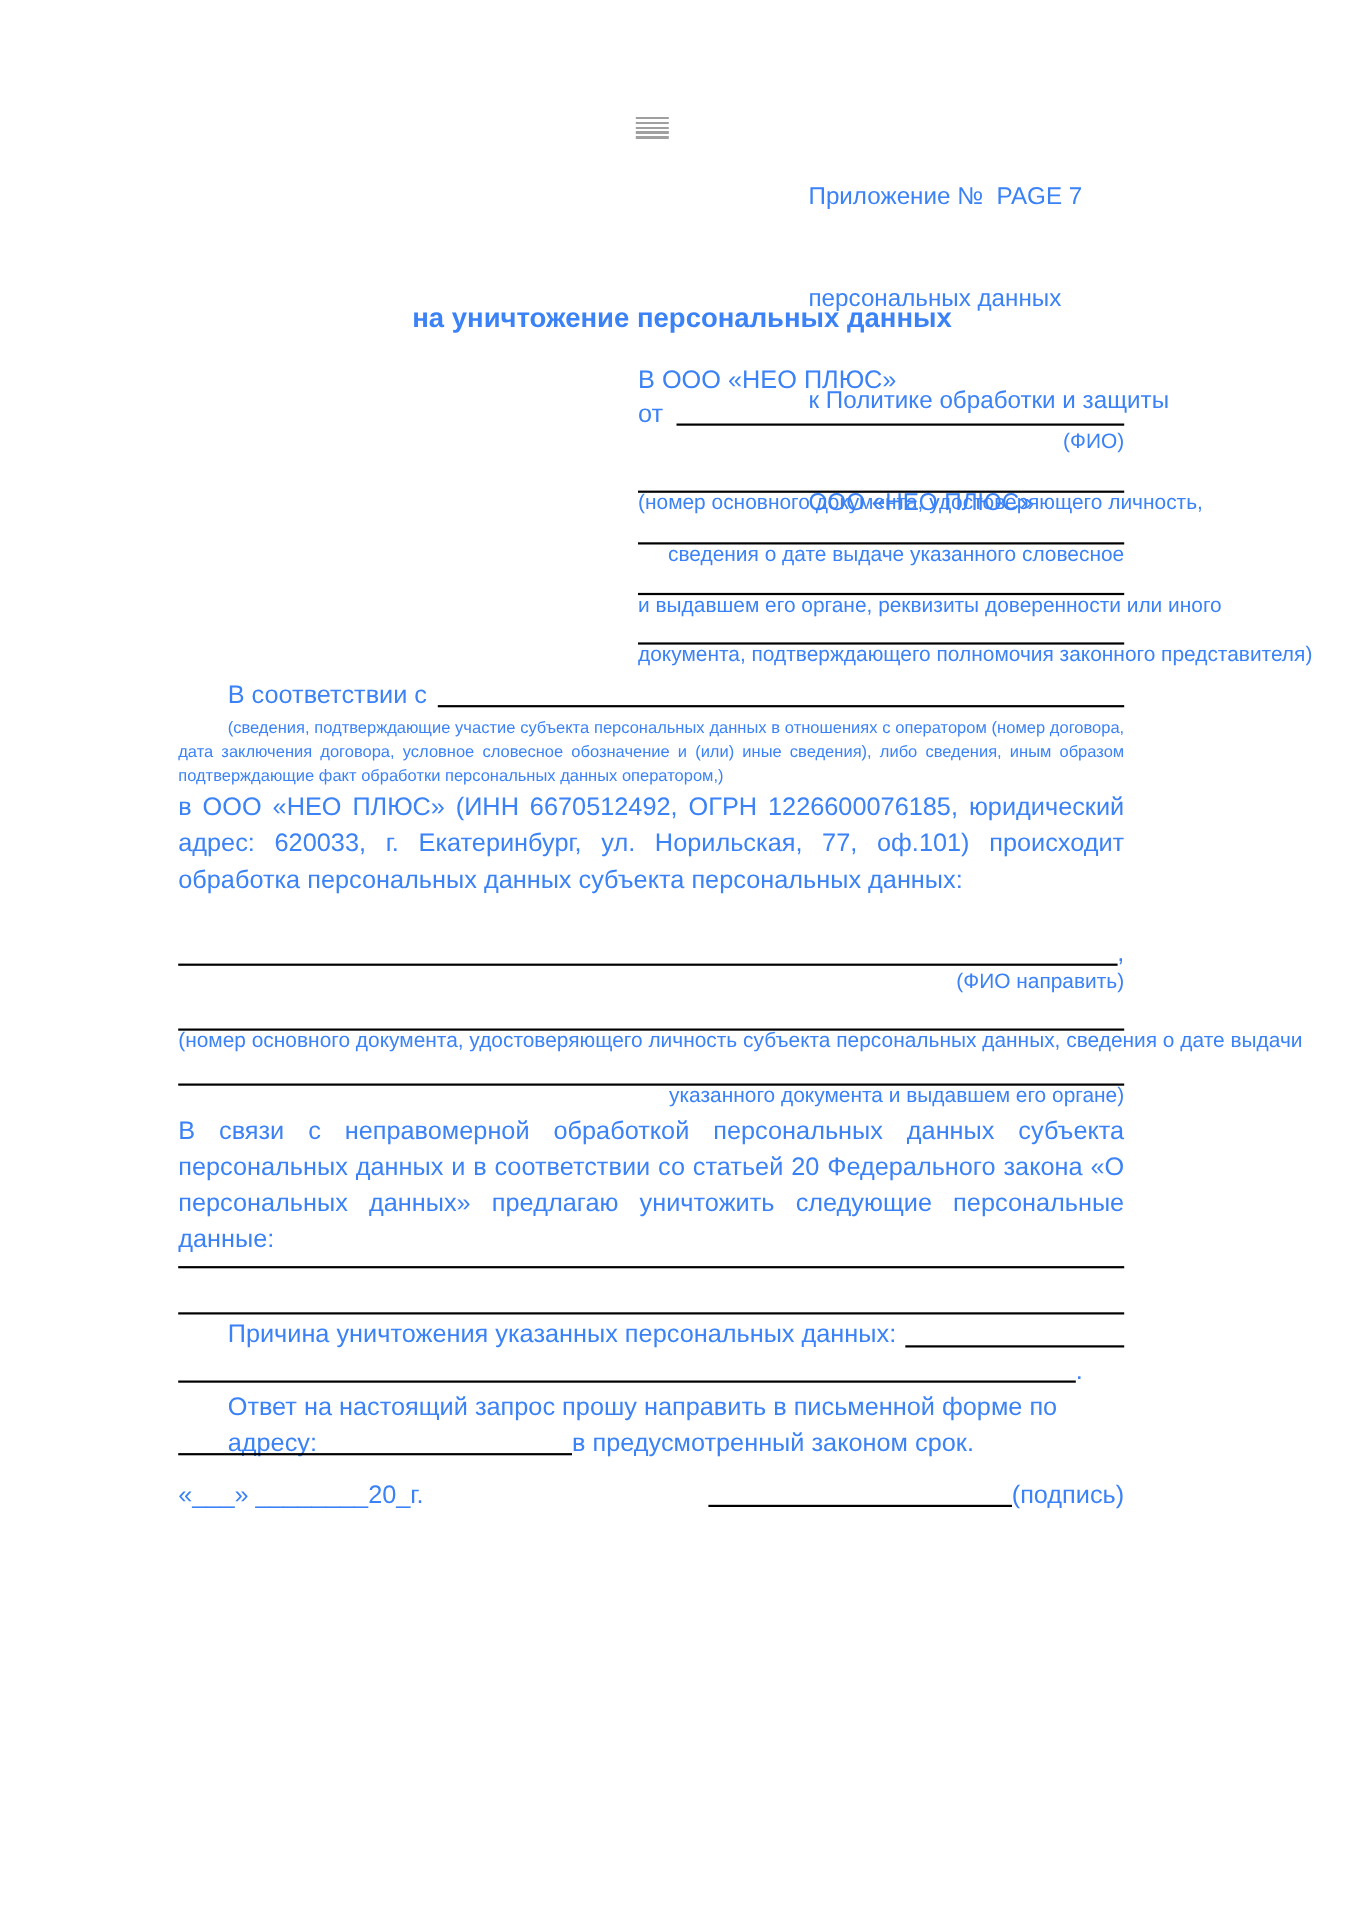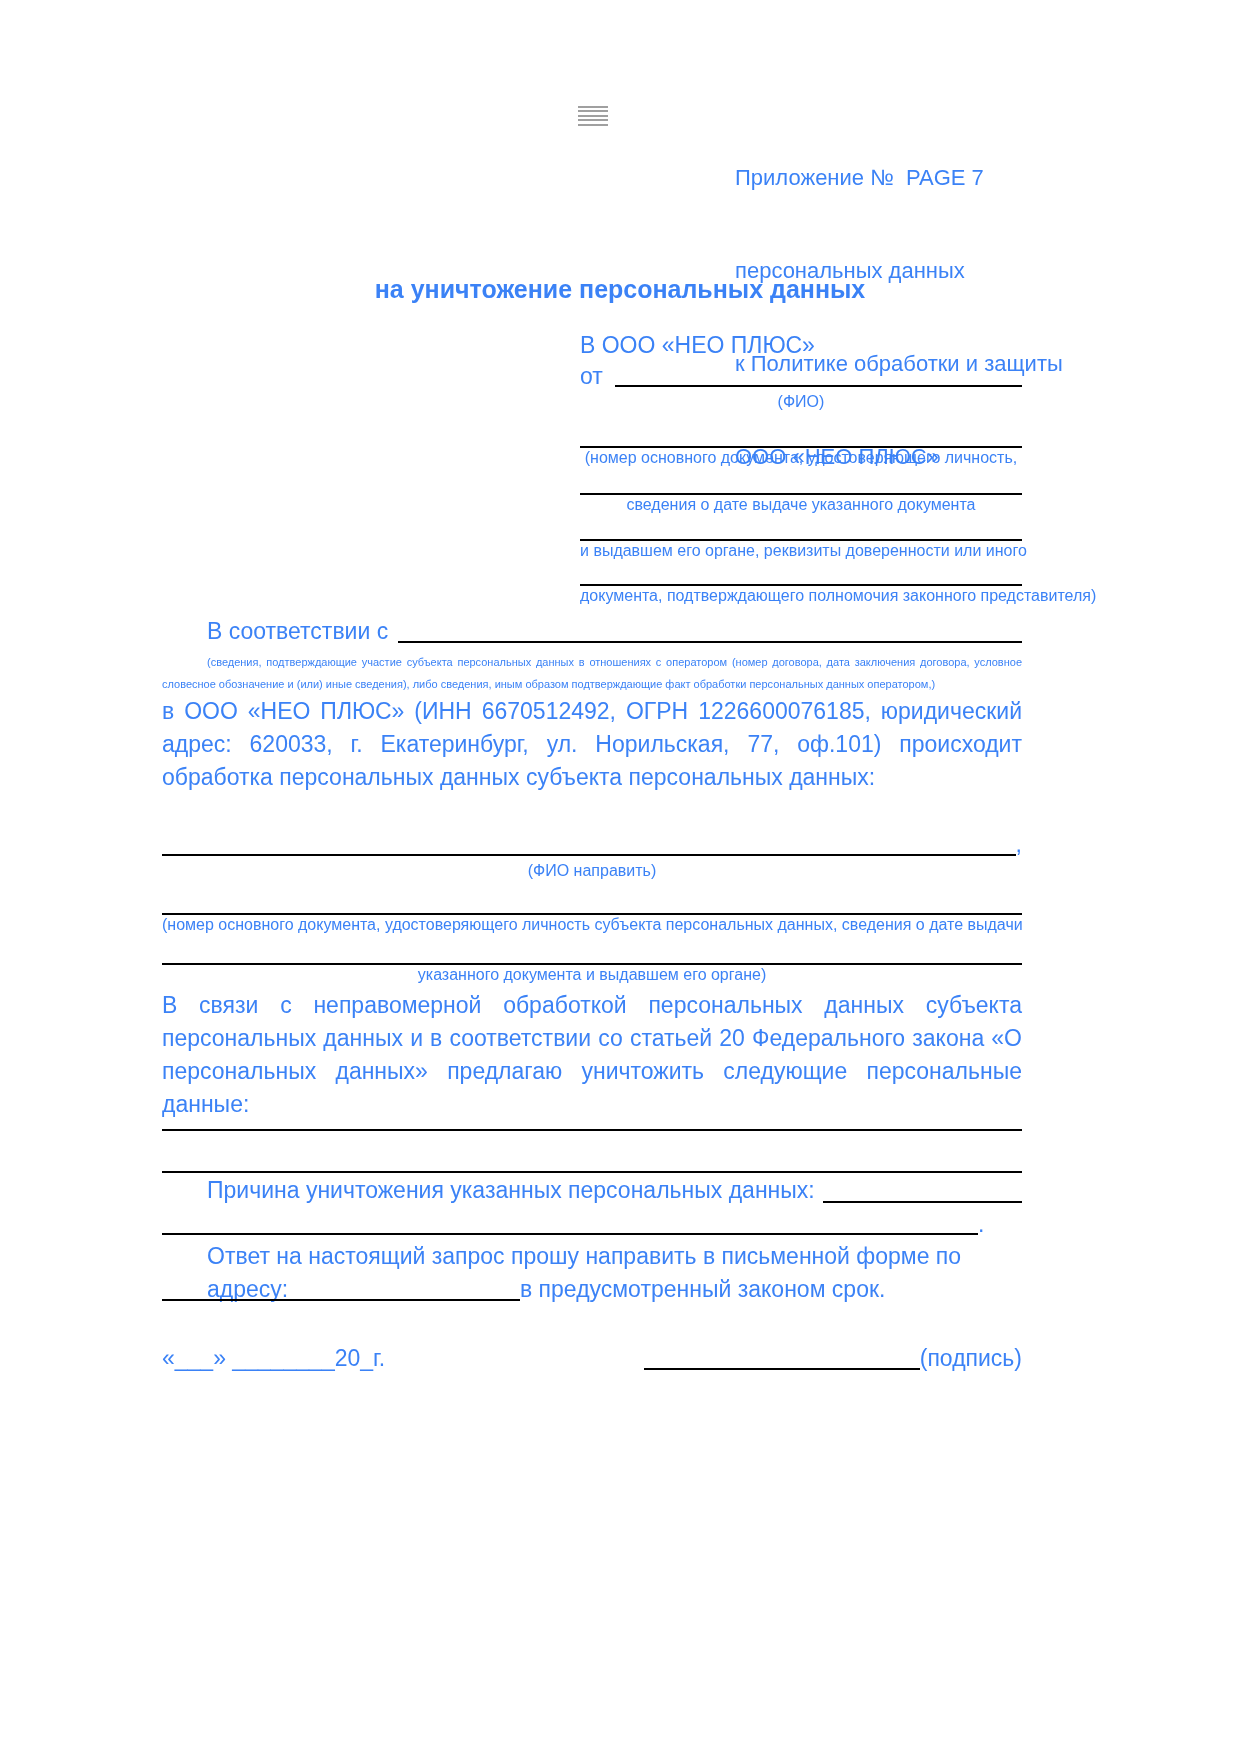--- a/index.html
+++ b/index.html
@@ -23,32 +23,32 @@
     position:absolute;left:140px;top:272px;width:960px;
     text-align:center;font-weight:bold;font-size:25px;line-height:34px;
   }
   
   .rec{position:absolute;left:580px;top:330px;width:442px;font-size:23px}
   .row{display:flex;align-items:flex-end}
   .bl{flex:1;border-bottom:2px solid #000;margin-bottom:5px;min-height:2px}
   .rec-to{line-height:31px;height:31px}
   .rec-from{line-height:31px;height:31px}
   .rec-from .lbl{white-space:nowrap;padding-right:12px}
-  .cap{font-size:16px;line-height:20px;height:20px;text-align:center;white-space:nowrap}
+  .cap{font-size:19px;line-height:20px;height:20px;text-align:right;white-space:nowrap}
   .u-row{border-bottom:2px solid #000}
   .rec .u1{height:22px;margin-top:14px}
   .rec .u2{height:27px}
   .rec .u3{height:26px}
   .rec .u4{height:25px}
   .rec .cap{margin-bottom:0}
   
   .bod{position:absolute;left:162px;top:615px;width:860px;font-size:23px}
   .accord{line-height:33px;height:33px}
   .accord .lbl{white-space:nowrap;margin-left:45px;padding-right:10px}
-  .smallprint{font-size:11px;line-height:22px;text-align:justify;text-indent:45px;margin-top:3px}
+  .smallprint{font-size:15px;line-height:22px;text-align:justify;text-indent:45px;margin-top:3px}
   .para{line-height:33px;text-align:justify}
   .subject-row{height:33px;margin-top:34px;line-height:33px}
   .suffix{white-space:nowrap}
   .u-a{height:22px;margin-top:12px}
   .u-b{height:22px;margin-top:8px}
   .req{margin-top:4px}
   .u-blankA{height:10px}
   .u-blankB{height:42px}
   .reason{height:35px;line-height:35px}
   .reason .lbl{white-space:nowrap;margin-left:45px;padding-right:8px}
@@ -87,21 +87,21 @@
     <div class="row rec-from">
       <span class="lbl">от</span>
       <span class="bl"></span>
     </div>
     <div class="cap">(ФИО)</div>
 
     <div class="u-row u1"></div>
     <div class="cap">(номер основного документа, удостоверяющего личность,</div>
 
     <div class="u-row u2"></div>
-    <div class="cap">сведения о дате выдаче указанного документа</div>
+    <div class="cap">сведения о дате выдаче указанного словесное</div>
 
     <div class="u-row u3"></div>
     <div class="cap">и выдавшем его органе, реквизиты доверенности или иного</div>
 
     <div class="u-row u4"></div>
     <div class="cap">документа, подтверждающего полномочия законного представителя)</div>
   </div>
 
   <div class="bod">
 

